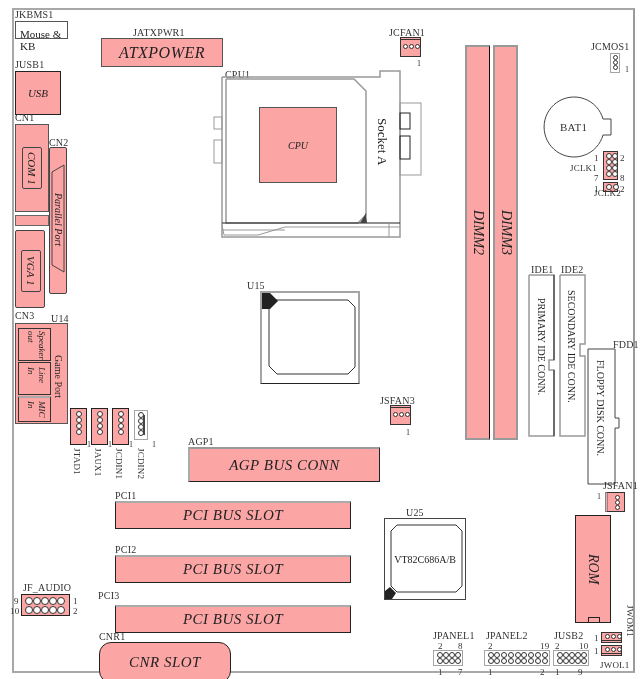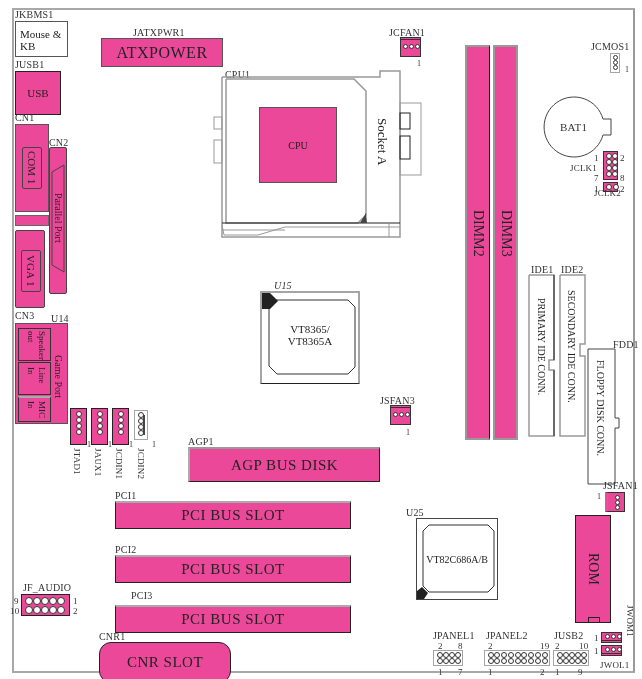--- a/index.html
+++ b/index.html
@@ -1,38 +1,38 @@
 <!DOCTYPE html>
 <html><head>
 <meta charset="utf-8">
 <style>
   html, body { margin:0; padding:0; background:#ffffff; }
   body { width:642px; height:679px; position:relative; overflow:hidden;
          font-family:"Liberation Serif","DejaVu Serif",serif; color:#222; }
   .board { position:absolute; left:12px; top:8px; width:623px; height:665px;
            border:2px solid #a8a8a8; border-right-color:#9a9a9a; box-sizing:border-box; }
   .lbl { position:absolute; font-size:10px; line-height:10px; white-space:nowrap; color:#333; letter-spacing:0.2px; }
-  .box { position:absolute; box-sizing:border-box; border:1px solid #222; background:#ec4899; }
+  .box { position:absolute; box-sizing:border-box; border:1px solid #222; background:#fca5a5;font-style:italic; }
   .gbox { position:absolute; box-sizing:border-box; border:2px solid #a5a5a5; background:#fff; }
   .center { display:flex; align-items:center; justify-content:center; text-align:center; }
   .vtext { writing-mode:vertical-rl; }
   .big { font-size:16px; letter-spacing:0.5px; }
   .small { font-size:10px; }
   .pin { display:inline-block; width:6px; height:6px; border:1px solid #333; border-radius:50%; box-sizing:border-box; margin:0 0.5px; background:#fff; }
   .pinrow { display:flex; line-height:0; }
   .pincol { display:flex; flex-direction:column; line-height:0; }
   svg { position:absolute; overflow:visible; }
 </style>
 </head>
 <body>
 
 <div class="board"></div>
 
 <div class="lbl" style="left:15px;top:10px;">JKBMS1</div>
-<div class="gbox" style="left:15px;top:21px;width:53px;height:36px;border-width:1px;border-color:#555;">
+<div class="gbox" style="left:15px;top:21px;width:53px;height:18px;border-width:1px;border-color:#555;">
   <div class="small" style="position:absolute;left:4px;top:6px;font-size:11px;">Mouse &amp;</div>
   <div class="small" style="position:absolute;left:4px;top:18px;font-size:11px;">KB</div>
 </div>
 
 <div class="lbl" style="left:15px;top:60px;">JUSB1</div>
 <div class="box center" style="left:15px;top:71px;width:46px;height:44px;">
   <span class="small" style="font-size:11px;text-align:right;">USB</span>
 </div>
 
 <div class="lbl" style="left:133px;top:28px;">JATXPWR1</div>
@@ -193,30 +193,26 @@
 <div class="lbl" style="left:594px;top:184px;font-size:9px;">1</div>
 <div class="box" style="left:603px;top:182px;width:15px;height:10px;border-color:#333;">
   <div class="pinrow" style="position:absolute;left:1px;top:1px;">
       <span class="pin"></span>
       <span class="pin"></span>
     </div>
 </div>
 <div class="lbl" style="left:620px;top:184px;font-size:9px;">2</div>
 <div class="lbl" style="left:594px;top:188px;font-size:9px;">JCLK2</div>
 
-<div class="lbl" style="left:274px;top:281px;font-style:italic;">U15</div>
+<div class="lbl" style="left:247px;top:281px;">U15</div>
 <div class="gbox" style="left:260px;top:291px;width:100px;height:93px;border-width:2px;border-bottom:1px solid #222;">
   <svg width="100" height="93" style="left:-2px;top:-2px;">
     <polygon points="9,9 88,9 95,16 95,76 88,83 17,83 9,75" fill="none" stroke="#333" stroke-width="1"></polygon>
     <polygon points="2,2 10,2 18,10 10,18 2,18" fill="#222"></polygon>
   </svg>
-  <div style="position:absolute;left:0;right:0;top:30px;text-align:center;font-size:11px;line-height:12px;">
-    <div>VT8365/</div>
-    <div>VT8365A</div>
-  </div>
 </div>
 
 <div class="lbl" style="left:380px;top:396px;">JSFAN3</div>
 <div class="box" style="left:390px;top:405px;width:21px;height:20px;border-color:#333;border-top:3px double #333;">
   <div class="pinrow" style="position:absolute;left:1px;top:4px;">
       <span class="pin" style="width:5px;height:5px;"></span>
       <span class="pin" style="width:5px;height:5px;"></span>
       <span class="pin" style="width:5px;height:5px;"></span>
     </div>
 </div>
@@ -234,32 +230,32 @@
 <span class="vtext" style="position:absolute;left:566px;top:290px;font-size:10px;">SECONDARY IDE CONN.</span>
 
 <div class="lbl" style="left:589px;top:340px;margin-left:24px;">FDD1</div>
 <svg width="30" height="140" style="left:587px;top:348px;">
   <polyline points="1,1 28,1 28,70 32,70 32,80 28,80 28,136 1,136 1,1" fill="none" stroke="#444" stroke-width="1"></polyline>
 </svg>
 <span class="vtext" style="position:absolute;left:595px;top:360px;font-size:10px;">FLOPPY DISK CONN.</span>
 
 <div class="lbl" style="left:188px;top:437px;">AGP1</div>
 <div class="box center" style="left:188px;top:447px;width:192px;height:35px;border-left:2px solid #aaa;border-top:2px solid #aaa;border-color:#999 #222 #222 #aaa;">
-  <span class="big" style="font-size:15px;">AGP BUS DISK</span>
+  <span class="big" style="font-size:15px;">AGP BUS CONN</span>
 </div>
 
 <div class="lbl" style="left:115px;top:491px;">PCI1</div>
 <div class="box center" style="left:115px;top:501px;width:236px;height:28px;border-color:#aaa #222 #222 #222;border-top-width:2px;">
   <span class="big" style="font-size:15px;">PCI BUS SLOT</span>
 </div>
 <div class="lbl" style="left:115px;top:545px;">PCI2</div>
 <div class="box center" style="left:115px;top:555px;width:236px;height:28px;border-color:#aaa #222 #222 #222;border-top-width:2px;">
   <span class="big" style="font-size:15px;">PCI BUS SLOT</span>
 </div>
-<div class="lbl" style="left:131px;top:591px;">PCI3</div>
+<div class="lbl" style="left:98px;top:591px;">PCI3</div>
 <div class="box center" style="left:115px;top:605px;width:236px;height:28px;border-color:#aaa #222 #222 #222;border-top-width:2px;">
   <span class="big" style="font-size:15px;">PCI BUS SLOT</span>
 </div>
 
 <div class="lbl" style="left:99px;top:632px;">CNR1</div>
 <div class="box center" style="left:99px;top:642px;width:132px;height:41px;border-radius:12px;">
   <span class="big" style="font-size:15px;">CNR SLOT</span>
 </div>
 
 <div class="lbl" style="left:23px;top:583px;">JF_AUDIO</div>
@@ -276,21 +272,21 @@
       <span class="pin" style="width:8px;height:8px;"></span>
       <span class="pin" style="width:8px;height:8px;"></span>
       <span class="pin" style="width:8px;height:8px;"></span>
       <span class="pin" style="width:8px;height:8px;"></span>
   </div>
 </div>
 <div class="lbl" style="left:73px;top:596px;font-size:9px;">1</div>
 <div class="lbl" style="left:73px;top:606px;font-size:9px;">2</div>
 
 <div class="lbl" style="left:406px;top:508px;">U25</div>
-<div class="gbox" style="left:416px;top:518px;width:82px;height:82px;border-width:1px;border-color:#444;">
+<div class="gbox" style="left:384px;top:518px;width:82px;height:82px;border-width:1px;border-color:#444;">
   <svg width="82" height="82" style="left:-1px;top:-1px;">
     <polygon points="13,7 72,7 78,13 78,68 72,74 13,74 7,68 7,13" fill="none" stroke="#333" stroke-width="1"></polygon>
     <polygon points="1,81 1,73 6,69 12,75 8,81" fill="#222"></polygon>
   </svg>
   <div style="position:absolute;left:0;right:0;top:35px;text-align:center;font-size:10px;">VT82C686A/B</div>
 </div>
 
 <div class="lbl" style="left:603px;top:481px;">JSFAN1</div>
 <div class="lbl" style="left:597px;top:492px;font-size:8px;">1</div>
 <div class="box" style="left:605px;top:492px;width:20px;height:20px;border-color:#333;border-left:3px double #888;">

